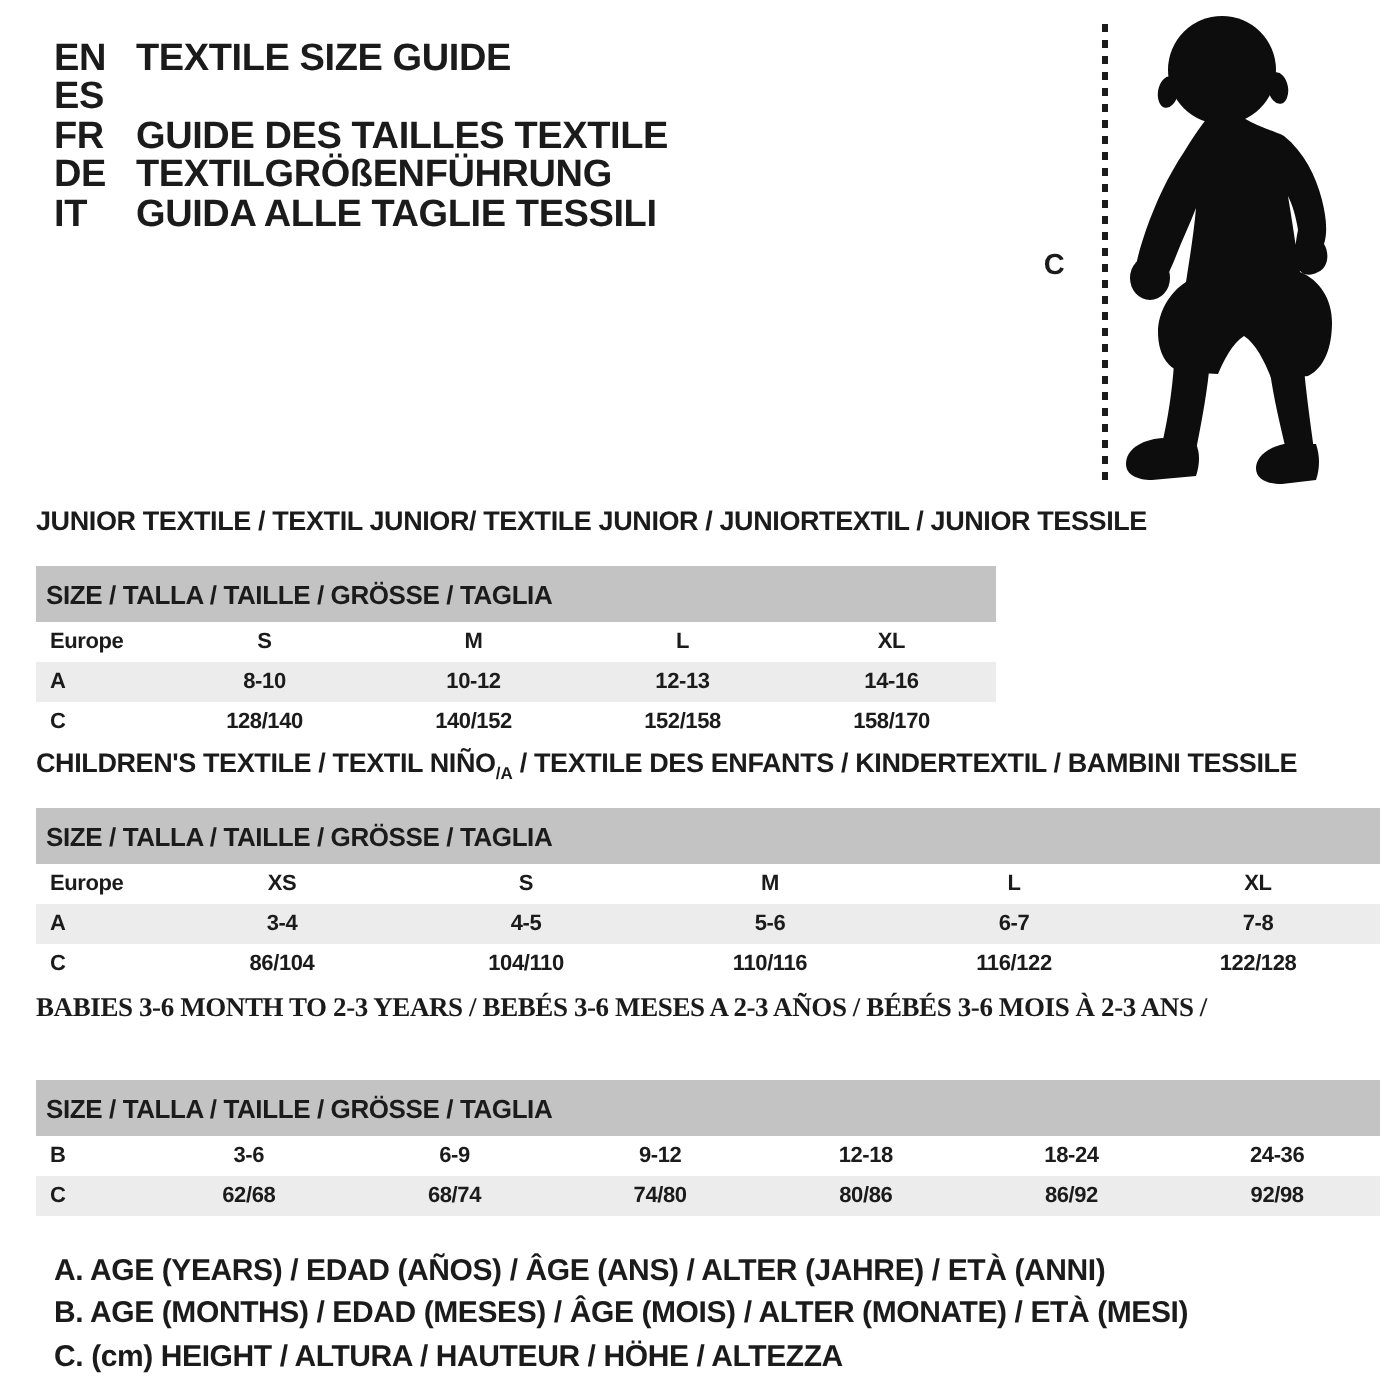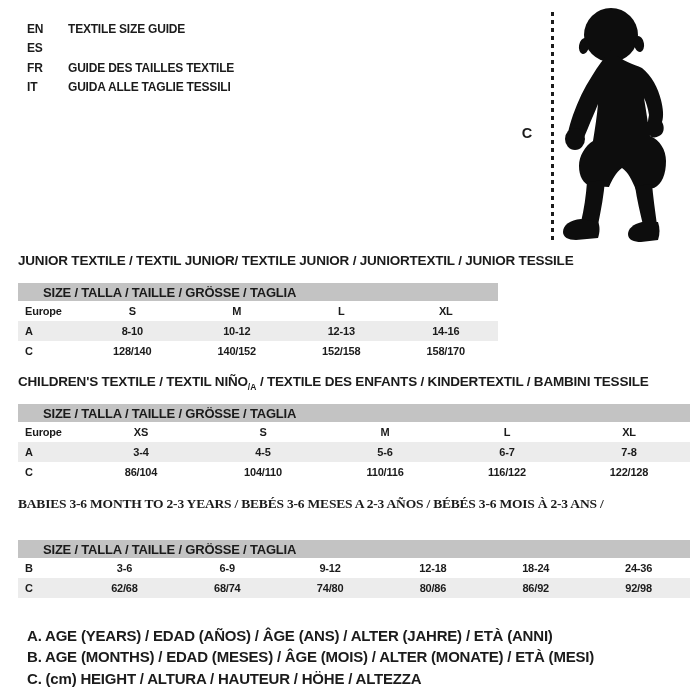--- a/index.html
+++ b/index.html
@@ -9,21 +9,21 @@
     background: var(--background, #ffffff);
     color: var(--ink, #1b1b1b);
     font-family: "Liberation Sans", sans-serif;
     font-weight: 700;
     letter-spacing: -0.2px;
     overflow: hidden;
   }
   .abs { position: absolute; }
 
   
-  .lang-list { top: 20px; left: 27px; font-size: 12px; line-height: 19.4px; }
+  .lang-list { top: 20px; left: 27px; font-size: 19px; line-height: 19.4px; }
   .lang-row { display: flex; }
   .lang-code { width: 41px; }
 
   
   .baby-svg { left: 562px; top: 6px; width: 126px; height: 242px; }
   .measure-line {
     left: 551px; top: 12px; width: 3px; height: 231px;
     background-image: repeating-linear-gradient(
       to bottom, var(--ink, #1b1b1b) 0px, var(--ink, #1b1b1b) 4px,
       transparent 4px, transparent 8px);
@@ -36,22 +36,22 @@
   .t2-title { top: 374px; }
   .t3-title { top: 494px; line-height: 19.6px; font-family: Liberation Serif, serif; }
   .tbl-title sub { font-size: 8.5px; letter-spacing: 0; }
 
   
   .tbl { left: 18px; }
   .t1 { top: 283px; width: 480px; }
   .t2 { top: 404px; width: 672px; }
   .t3 { top: 540px; width: 672px; }
   .size-bar {
-    height: 18px; background: var(--header-bar, #c3c3c3);
-    display: flex; align-items: center; padding-left: 25px; font-size: 13px;
+    height: 28px; background: var(--header-bar, #c3c3c3);
+    display: flex; align-items: center; padding-left: 5px; font-size: 13px;
   }
   .t-row { display: flex; align-items: center; height: 20px; font-size: 11px; }
   .t-row.shade { background: var(--row-shade, #ececec); }
   .t-label { padding-left: 7px; }
   .t1 .t-label, .t2 .t-label { width: 62px; }
   .t3 .t-label { width: 55px; }
   .t-cell { flex: 1; text-align: center; }
 
   
   .footnotes { left: 27px; top: 625px; font-size: 15px; line-height: 21.4px; white-space: nowrap; }
@@ -63,20 +63,24 @@
   <div class="lang-row">
     <span class="lang-code">EN</span>
     <span class="lang-label">TEXTILE SIZE GUIDE</span>
   </div>
   <div class="lang-row">
     <span class="lang-code">ES</span>
   </div>
   <div class="lang-row">
     <span class="lang-code">FR</span>
     <span class="lang-label">GUIDE DES TAILLES TEXTILE</span>
+  </div>
+  <div class="lang-row">
+    <span class="lang-code">DE</span>
+    <span class="lang-label">TEXTILGRÖßENFÜHRUNG</span>
   </div>
   <div class="lang-row">
     <span class="lang-code">IT</span>
     <span class="lang-label">GUIDA ALLE TAGLIE TESSILI</span>
   </div>
 </div>
 
 <div class="abs measure-line"></div>
 <div class="abs measure-label">C</div>
 <svg class="abs baby-svg" viewBox="0 0 126 242" aria-hidden="true">

